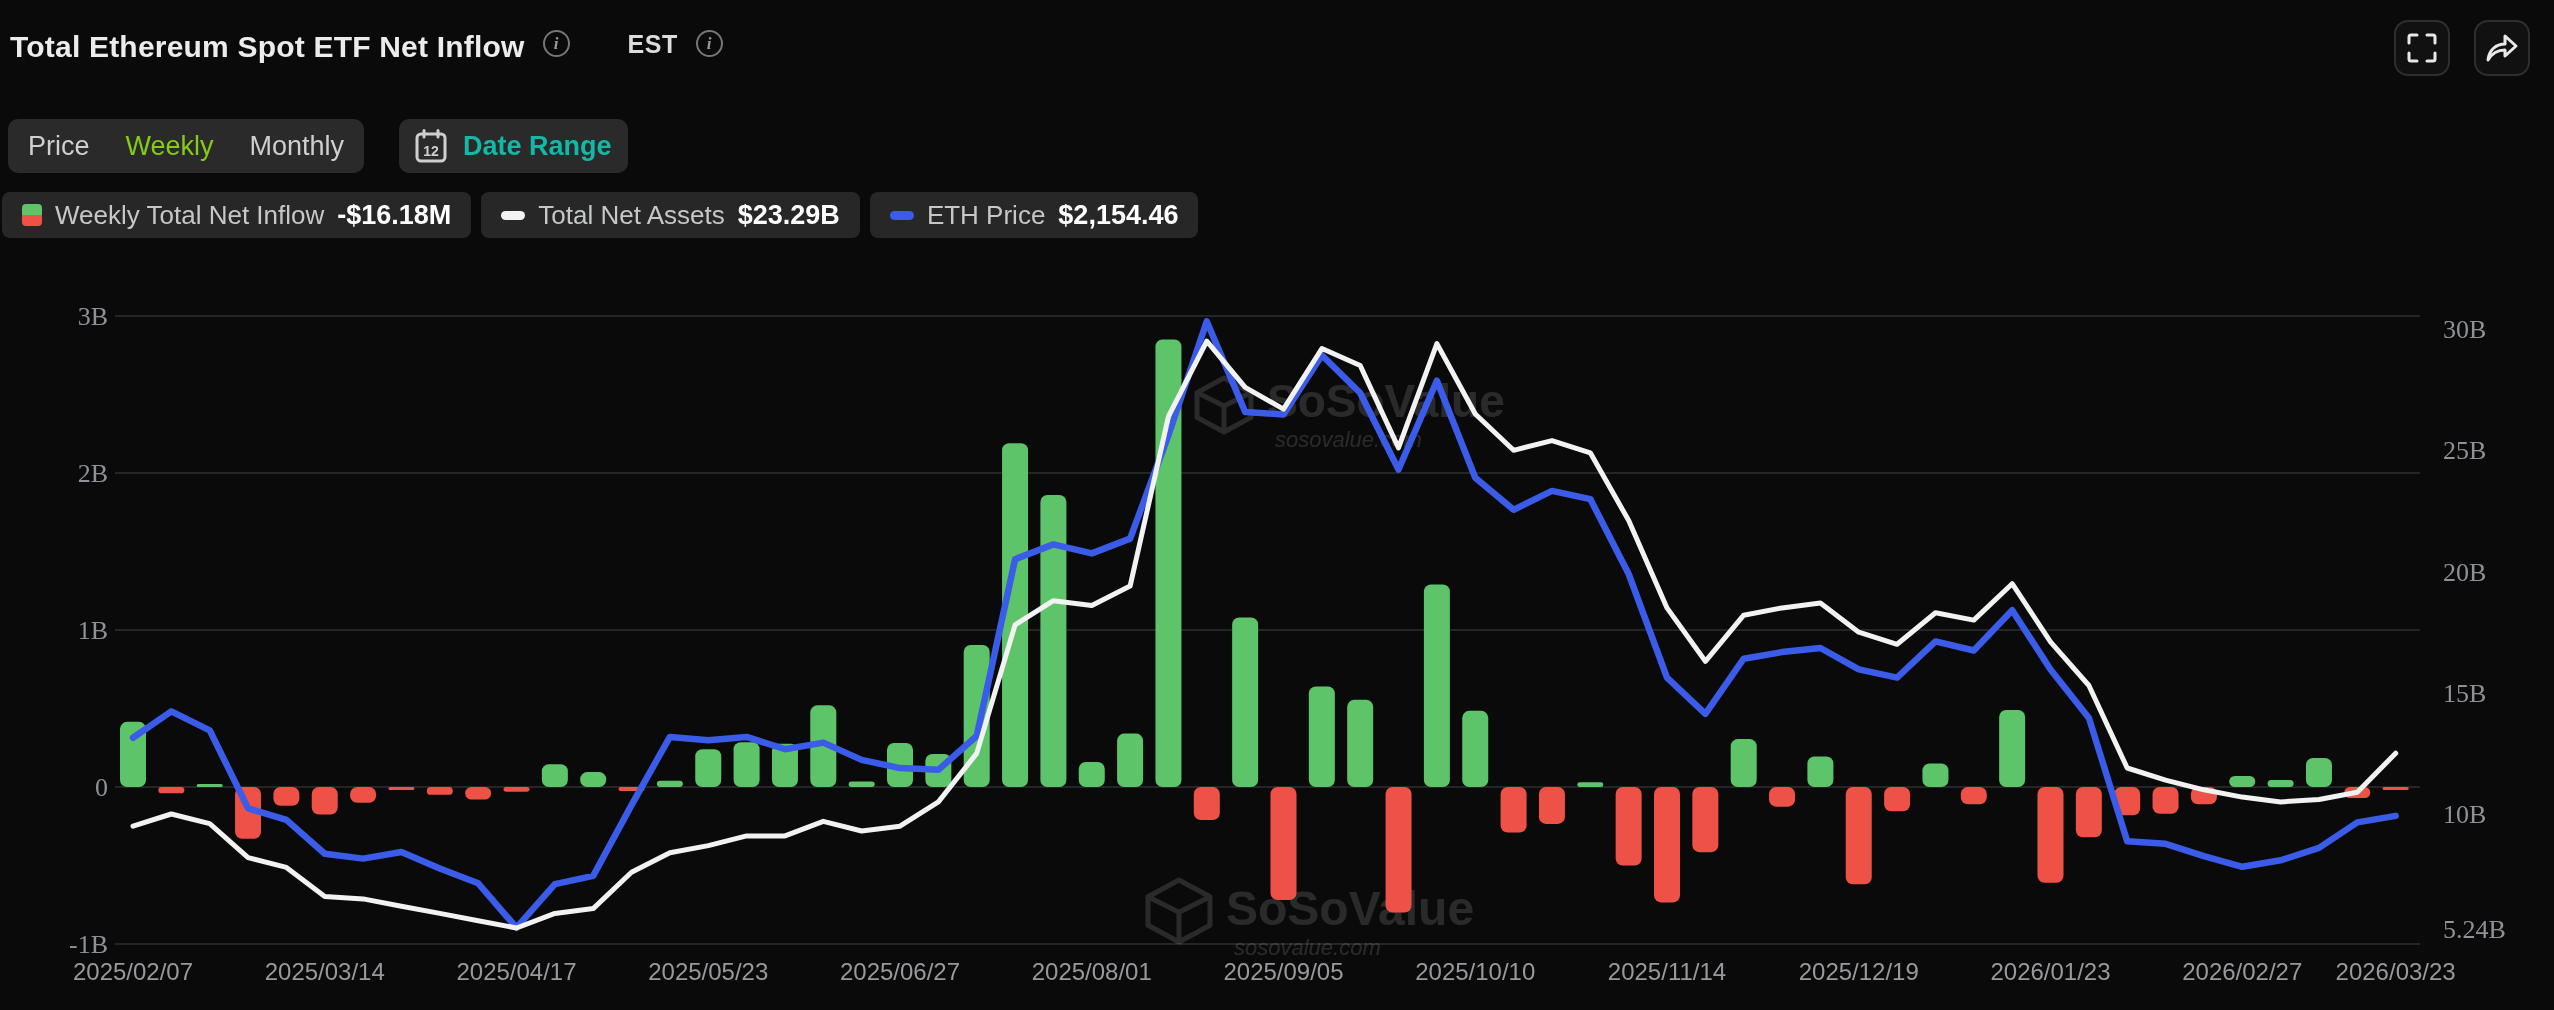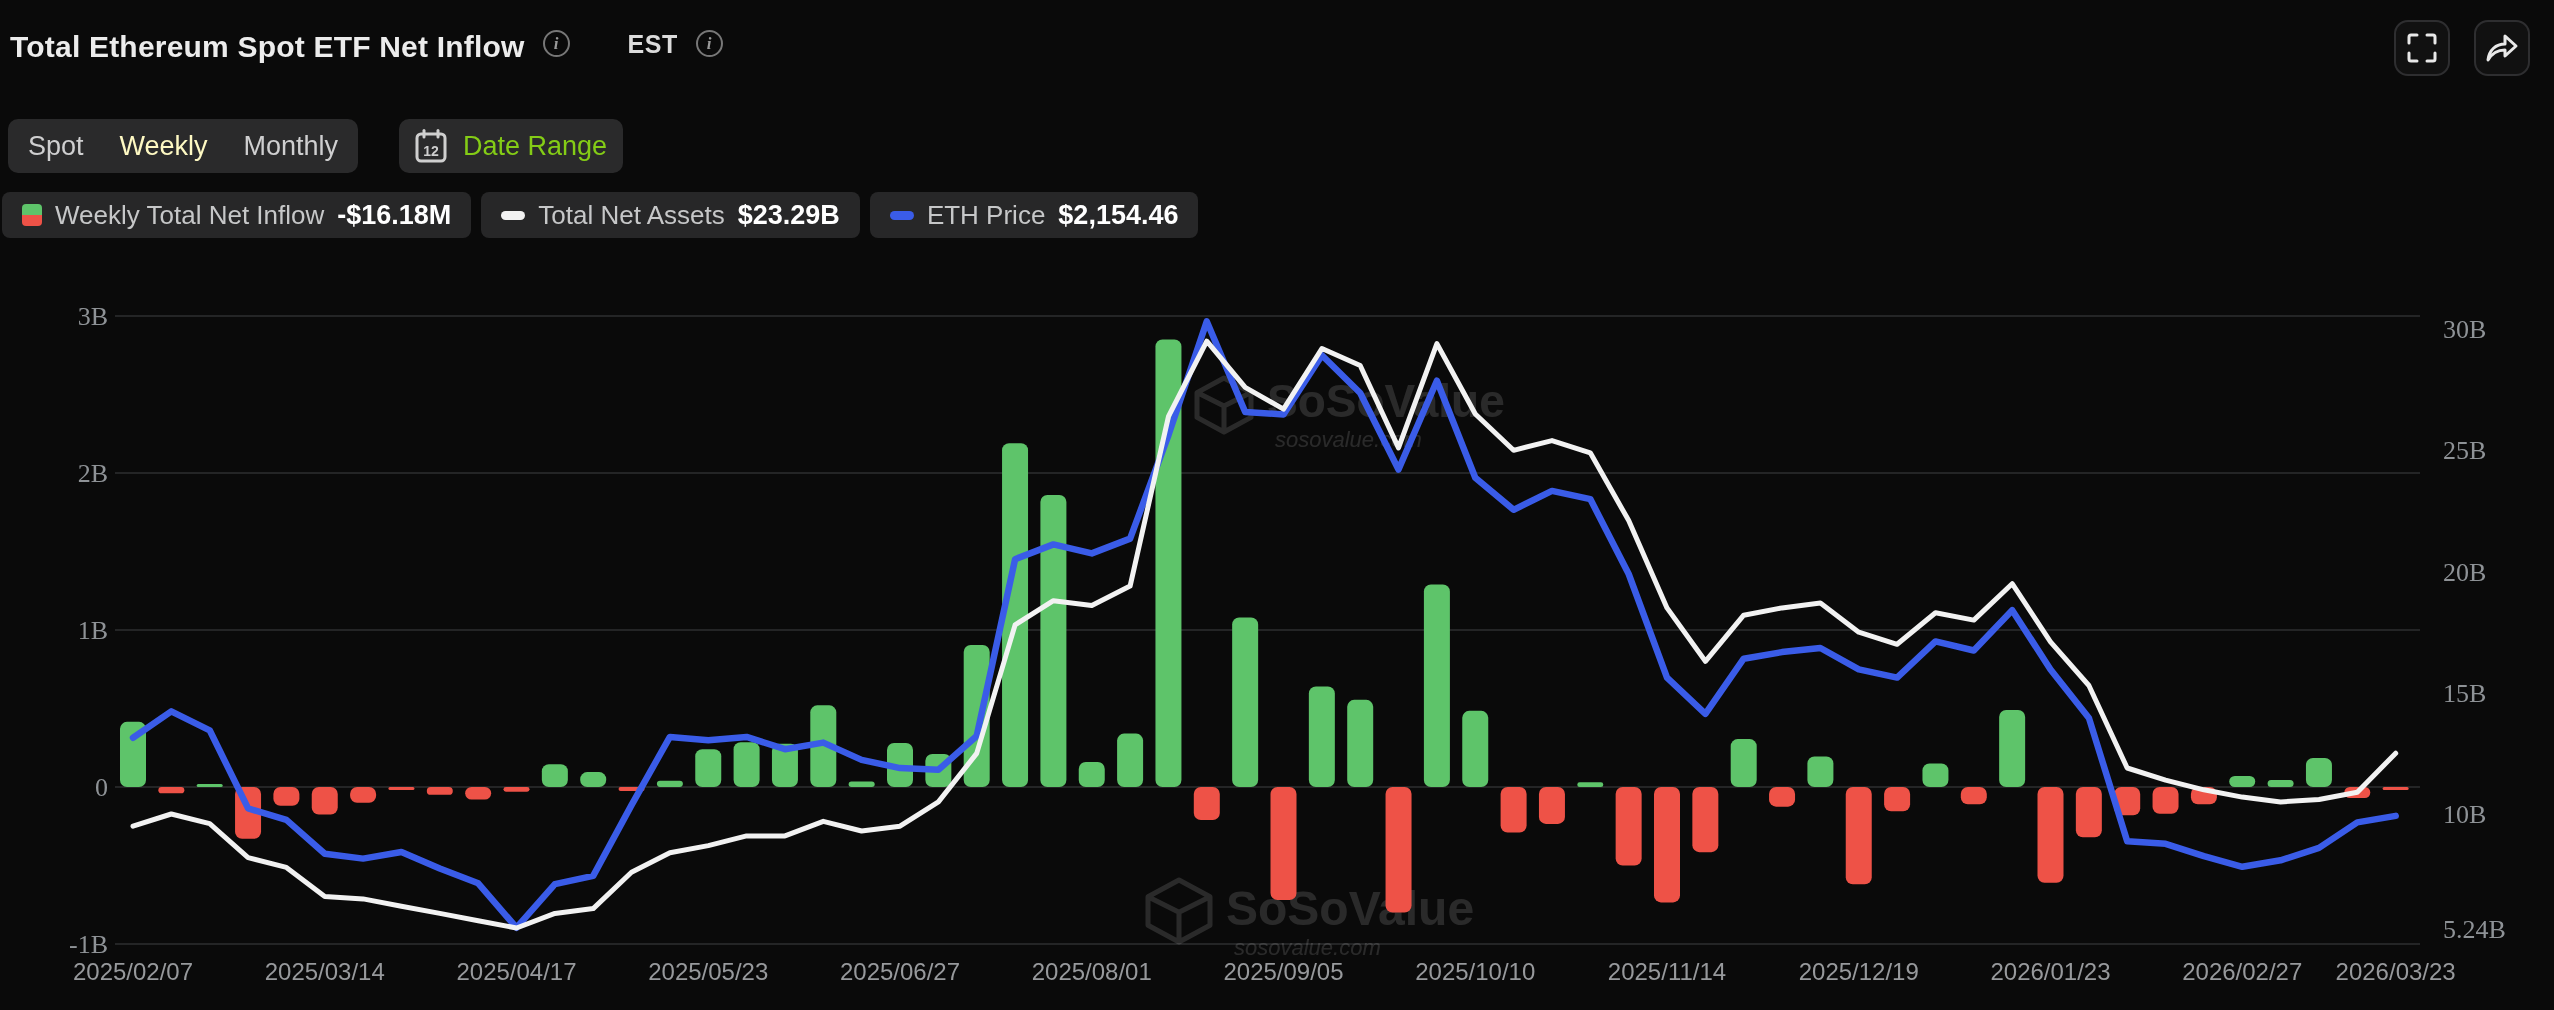--- a/index.html
+++ b/index.html
@@ -13,24 +13,24 @@
         display:flex;align-items:center;justify-content:center;font-size:17px;
         font-family:"Liberation Serif",serif;font-style:italic;font-weight:700;}
   #est-label{font-size:25px;font-weight:700;color:#dcdcdc;letter-spacing:.5px;margin-left:40px;}
   #actions{position:absolute;right:24px;top:20px;display:flex;gap:24px;}
   .action-btn{width:56px;height:56px;border-radius:14px;border:2px solid #2e2e30;background:#111;
         display:flex;align-items:center;justify-content:center;cursor:pointer;}
   
   #tabbar{position:absolute;left:8px;top:119px;height:54px;background:#2a2a2b;border-radius:10px;
         display:flex;align-items:center;padding:0 20px;gap:36px;}
   .tab{font-size:27px;color:#cfcfd0;cursor:pointer;white-space:nowrap;}
-  .tab.active{color:#fef9c3;}
+  .tab.active{color:#84cc16;}
   #date-range{position:absolute;left:399px;top:119px;height:54px;background:#2a2a2b;border-radius:10px;
         display:flex;align-items:center;padding:0 16px;gap:16px;cursor:pointer;}
-  #date-range-label{font-size:27px;font-weight:400;color:#84cc16;}
+  #date-range-label{font-size:27px;font-weight:700;color:#14b8a6;}
   
   #legend{position:absolute;left:2px;top:192px;height:46px;display:flex;gap:10px;}
   .chip{background:#272728;border-radius:8px;display:flex;align-items:center;gap:13px;
         padding:0 20px;cursor:pointer;}
   .chip-label{font-size:26px;color:#c6c7c8;white-space:nowrap;}
   .chip-value{font-size:27px;font-weight:700;color:#ffffff;white-space:nowrap;}
   .swatch-split{width:20px;height:22px;border-radius:4px;overflow:hidden;display:flex;flex-direction:column;}
   .swatch-split .t{flex:1;}
   .swatch-split .b{flex:1;}
   .swatch-dash{width:24px;height:9px;border-radius:5px;}
@@ -57,21 +57,21 @@
       </svg>
     </div>
     <div class="action-btn">
       <svg width="34" height="30" viewBox="0 0 34 30">
         <path d="M3 27 C4 17, 11 11, 20 11 L20 3 L31 13 L20 23 L20 17 C13 17, 7 20, 3 27 Z" fill="none" stroke="#e8e8e8" stroke-width="3" stroke-linejoin="round" stroke-linecap="round"></path>
       </svg>
     </div>
   </div>
 
   <div id="tabbar">
-      <div class="tab">Spot</div>
+      <div class="tab">Price</div>
       <div class="tab active">Weekly</div>
       <div class="tab">Monthly</div>
     </div>
 
   <div id="date-range">
     <svg width="32" height="34" viewBox="0 0 32 34">
       <rect x="2" y="5" width="28" height="27" rx="4" fill="none" stroke="#cfcfcf" stroke-width="3"></rect>
       <line x1="9" y1="1.5" x2="9" y2="8" stroke="#cfcfcf" stroke-width="3" stroke-linecap="round"></line>
       <line x1="23" y1="1.5" x2="23" y2="8" stroke="#cfcfcf" stroke-width="3" stroke-linecap="round"></line>
       <text id="cal-day" x="16" y="27" text-anchor="middle" font-size="14" font-weight="bold" fill="#cfcfcf" font-family="Liberation Sans, sans-serif">12</text>

